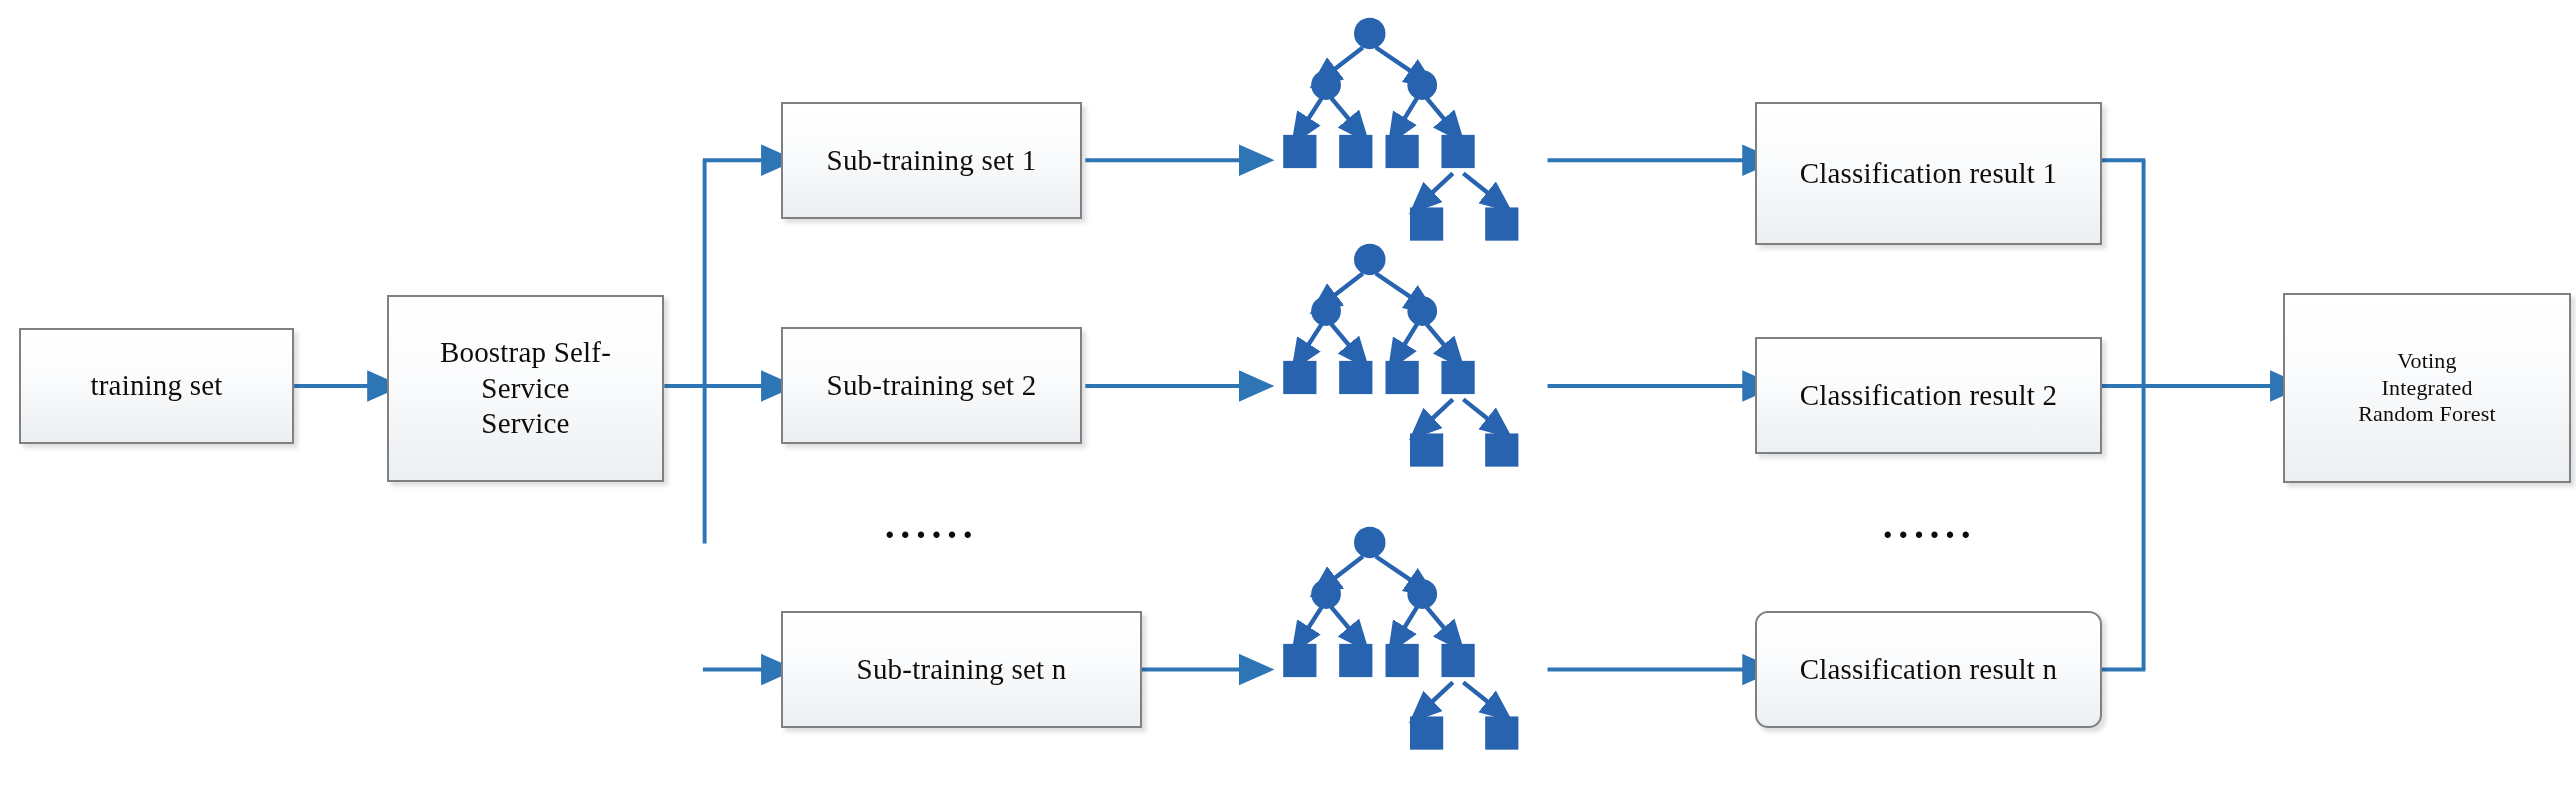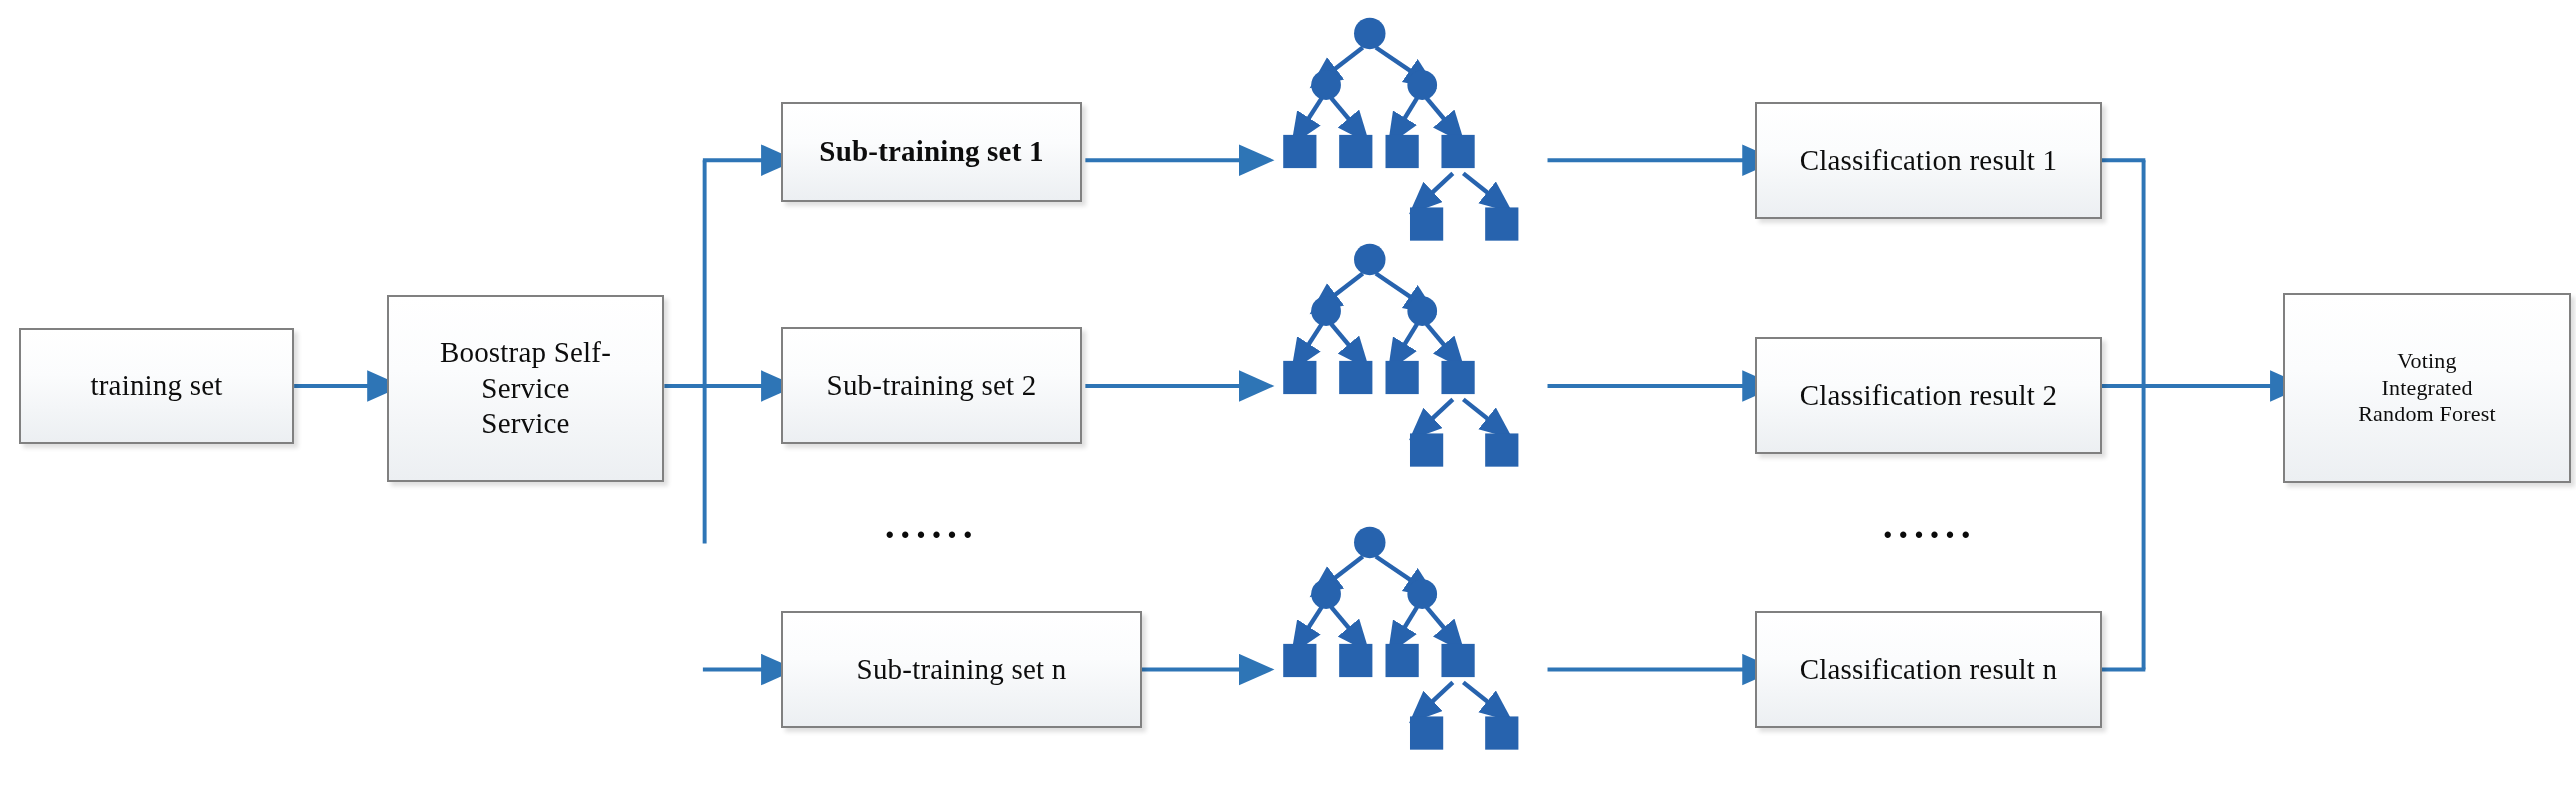--- a/index.html
+++ b/index.html
@@ -102,41 +102,41 @@
   </div>
 
   <div class="node-box" style="left:387px;top:295px;width:277px;height:187px;font-size:29px;">
     <span>
       <span>Boostrap Self-</span>
       <span>Service</span>
       <span>Service</span>
     </span>
   </div>
 
-  <div class="node-box" style="left:781px;top:102px;width:301px;height:100px;font-size:29px;font-weight:bold;">
+  <div class="node-box" style="left:781px;top:102px;width:301px;height:117px;font-size:29px;">
     <span>Sub-training set 1</span>
   </div>
 
   <div class="node-box" style="left:781px;top:327px;width:301px;height:117px;font-size:29px;">
     <span>Sub-training set 2</span>
   </div>
 
   <div class="node-box" style="left:781px;top:611px;width:361px;height:117px;font-size:29px;">
     <span>Sub-training set n</span>
   </div>
 
-  <div class="node-box" style="left:1755px;top:102px;width:347px;height:117px;font-size:29px;">
+  <div class="node-box" style="left:1755px;top:102px;width:347px;height:143px;font-size:29px;">
     <span>Classification result 1</span>
   </div>
 
   <div class="node-box" style="left:1755px;top:327px;width:347px;height:117px;font-size:29px;margin-top:10px;">
     <span>Classification result 2</span>
   </div>
 
-  <div class="node-box" style="left:1755px;top:611px;width:347px;height:117px;font-size:29px;">
+  <div class="node-box" style="left:1755px;top:611px;width:347px;height:117px;font-size:29px;border-radius:13px;">
     <span>Classification result n</span>
   </div>
 
   <div class="node-box" style="left:2283px;top:293px;width:288px;height:190px;font-size:22px;">
     <span>
       <span>Voting</span>
       <span>Integrated</span>
       <span>Random Forest</span>
     </span>
   </div>

